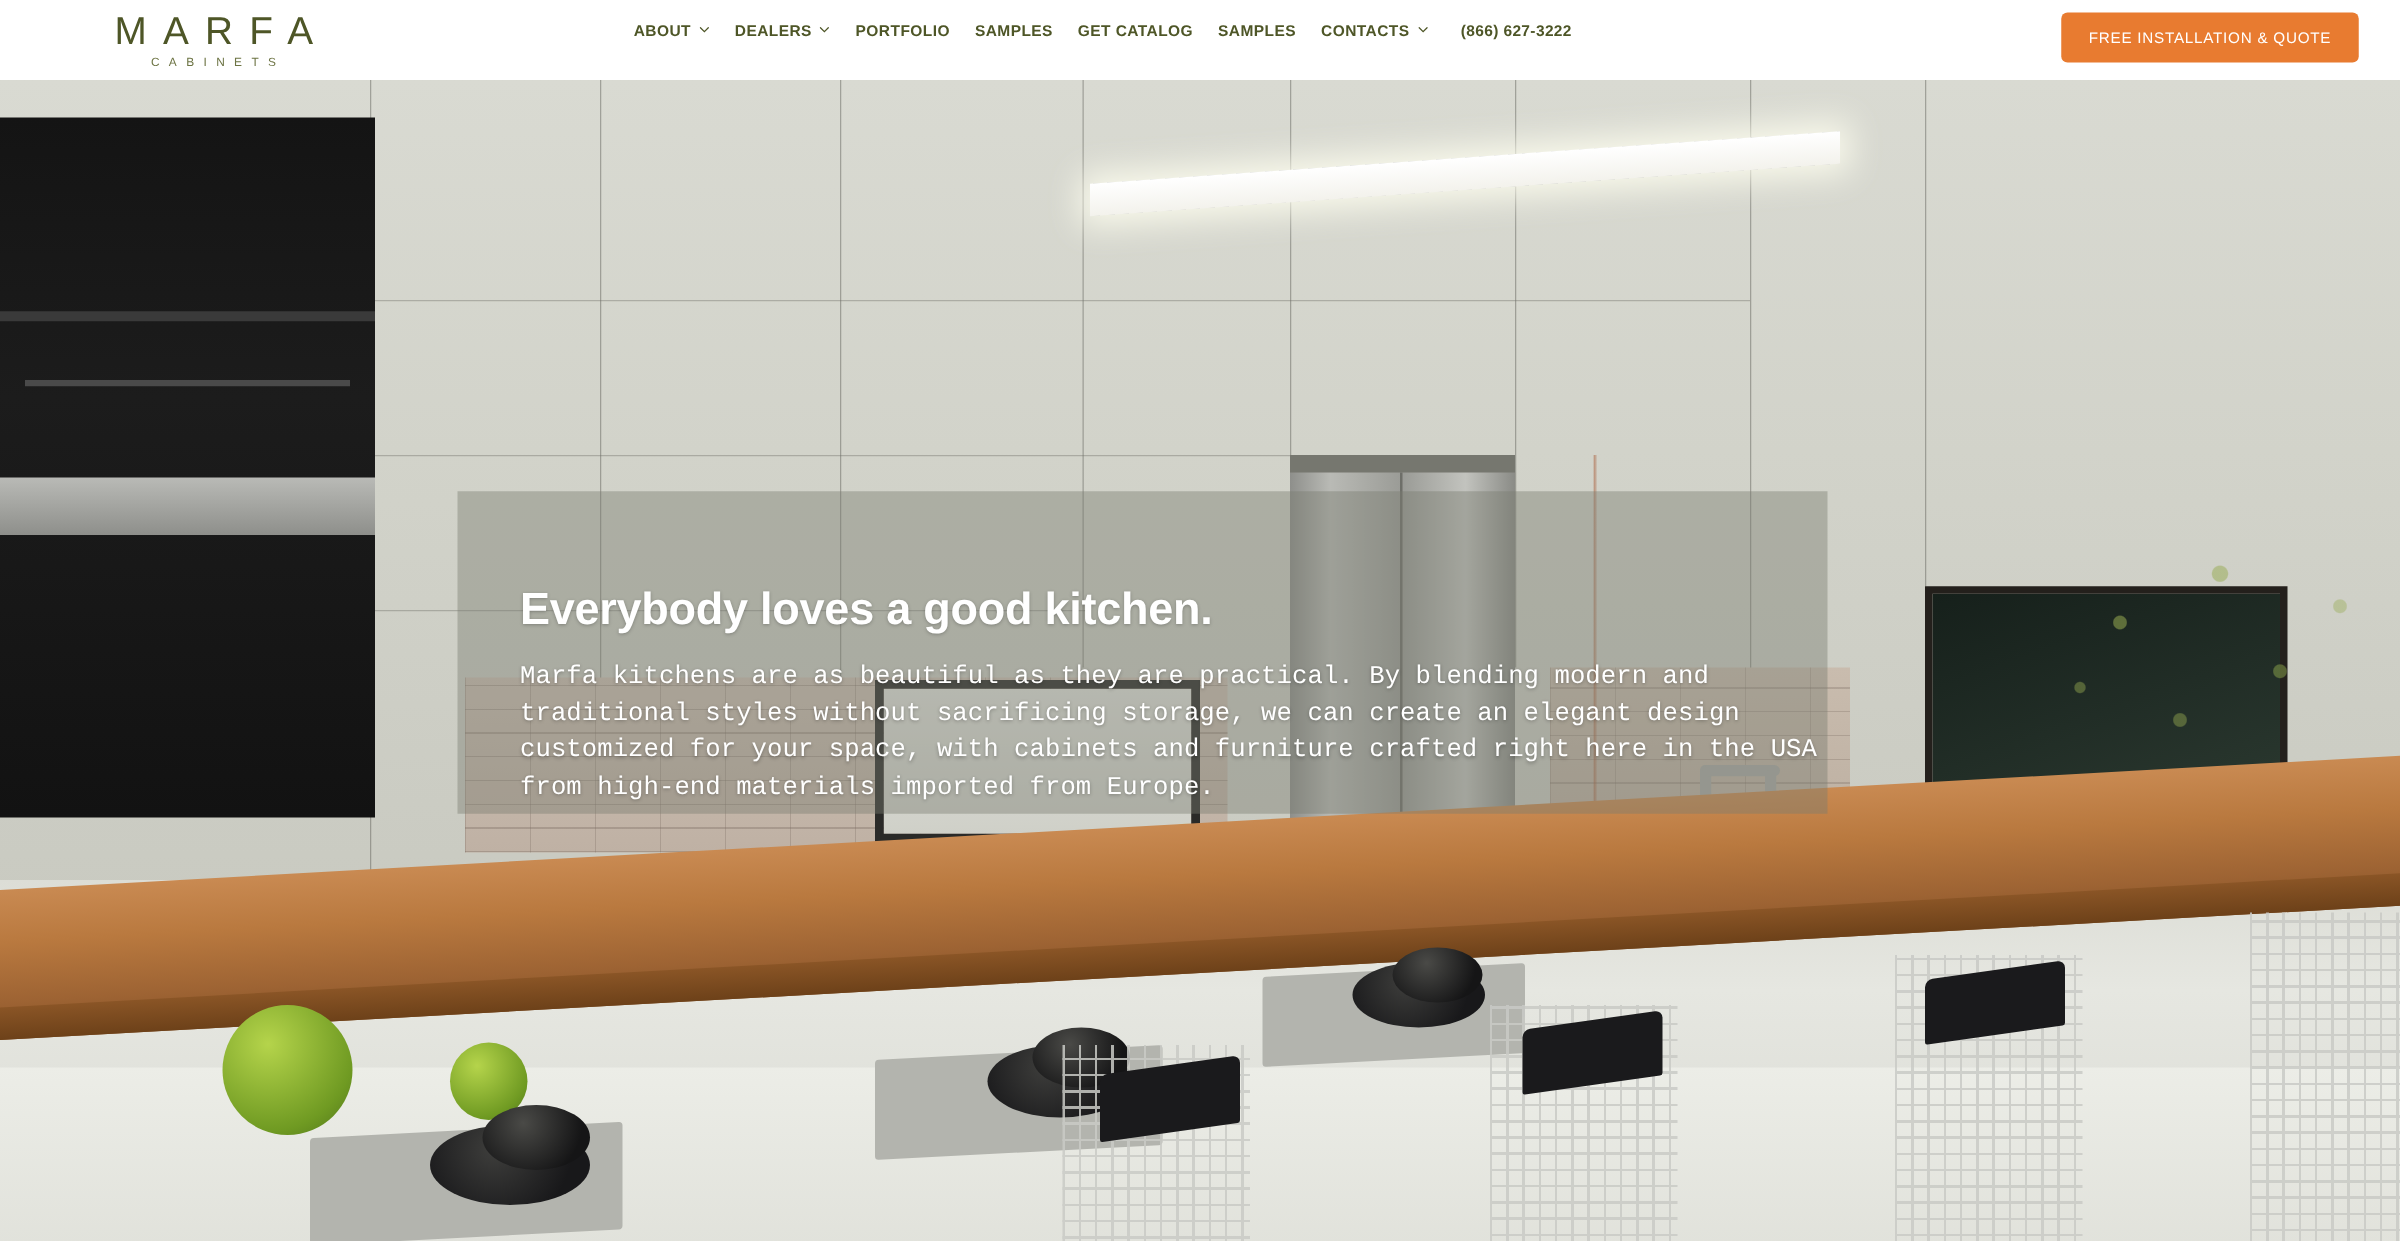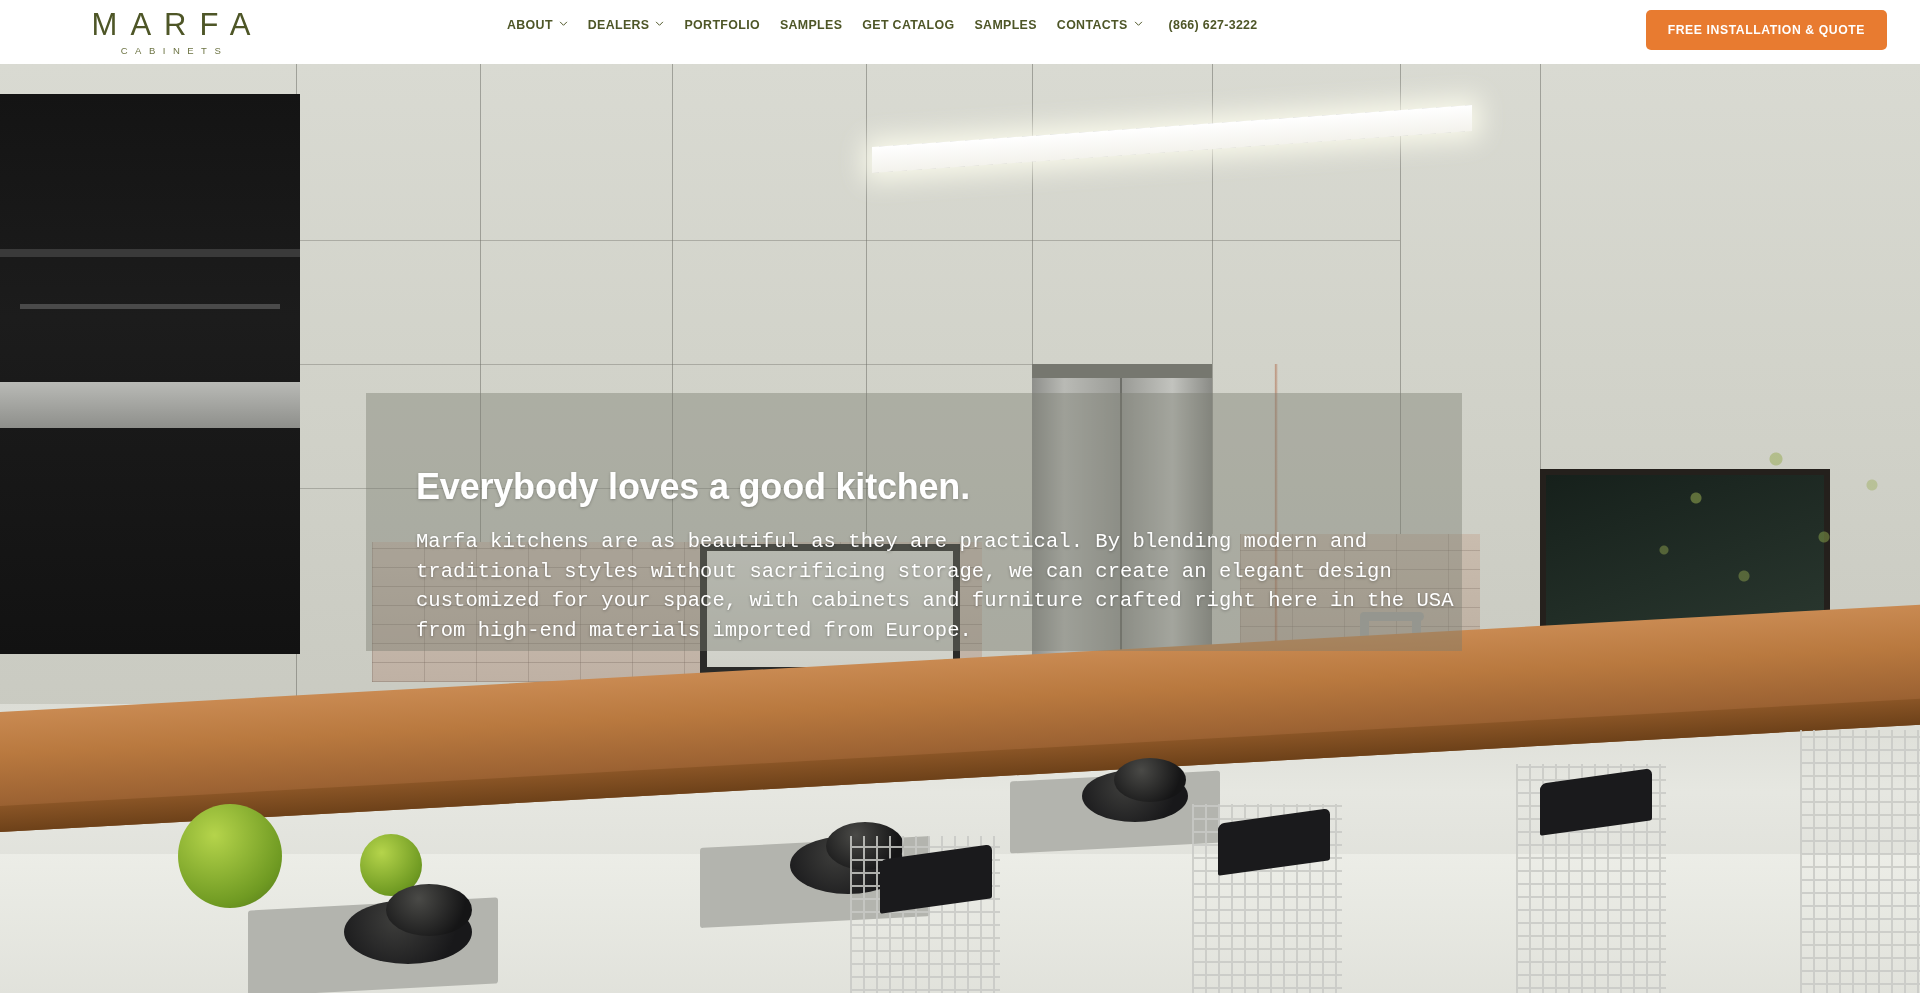--- a/index.html
+++ b/index.html
@@ -59,21 +59,21 @@
     letter-spacing:0.3px; padding:0 10px; margin-left:6px;
     white-space:nowrap; cursor:pointer;
   }
 
   .header-cta{
     position:absolute; right:33px; top:10px;
     background:#e87b30;
     color:#ffffff;
     border:none; border-radius:5px;
     height:40px; padding:0 22px;
-    font-size:12.2px; font-weight:700;
+    font-size:12.2px; font-weight:400;
     letter-spacing:0.6px;
     font-family:"Liberation Sans", sans-serif;
     cursor:pointer;
     display:flex; align-items:center; justify-content:center;
   }
 
   
   .hero{
     position:absolute; top:64px; left:0;
     width:1920px; height:929px;

